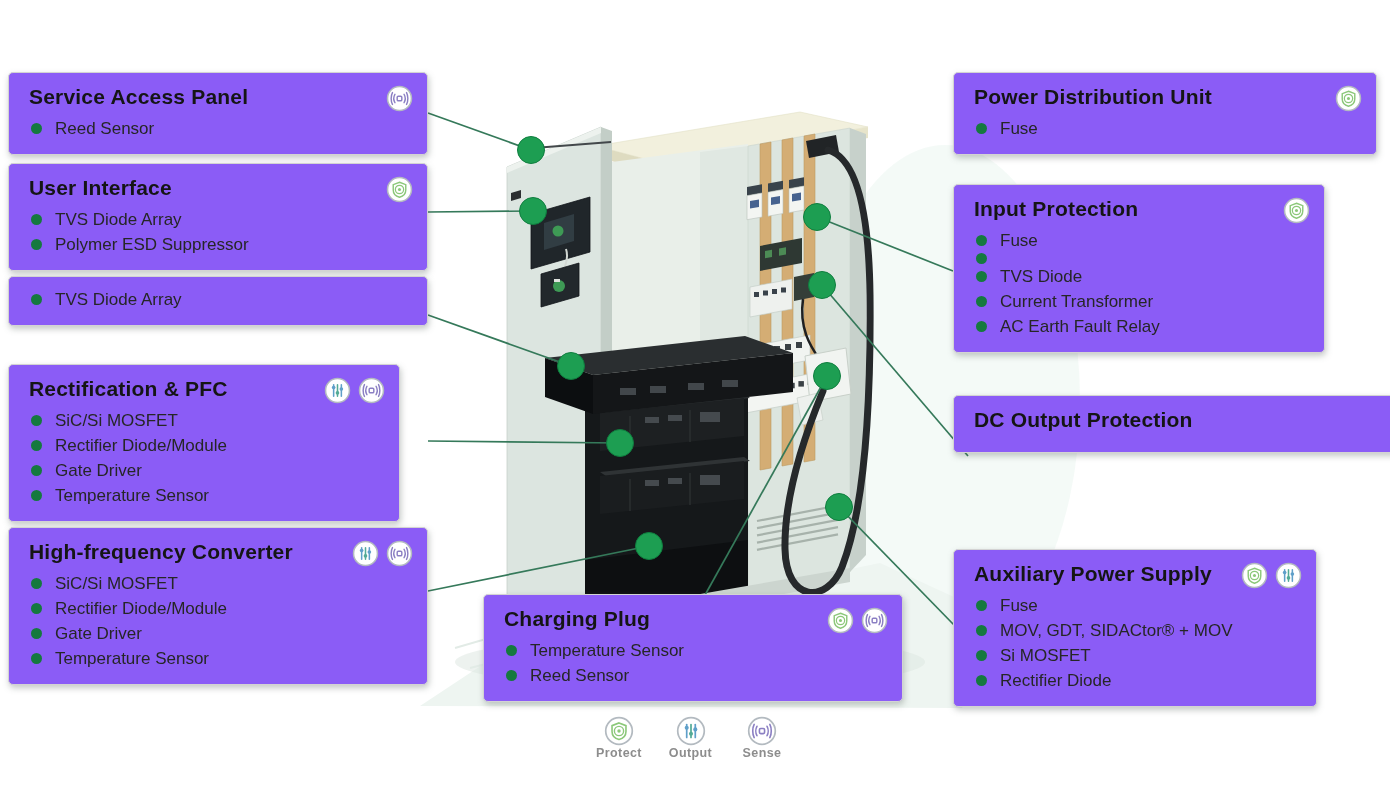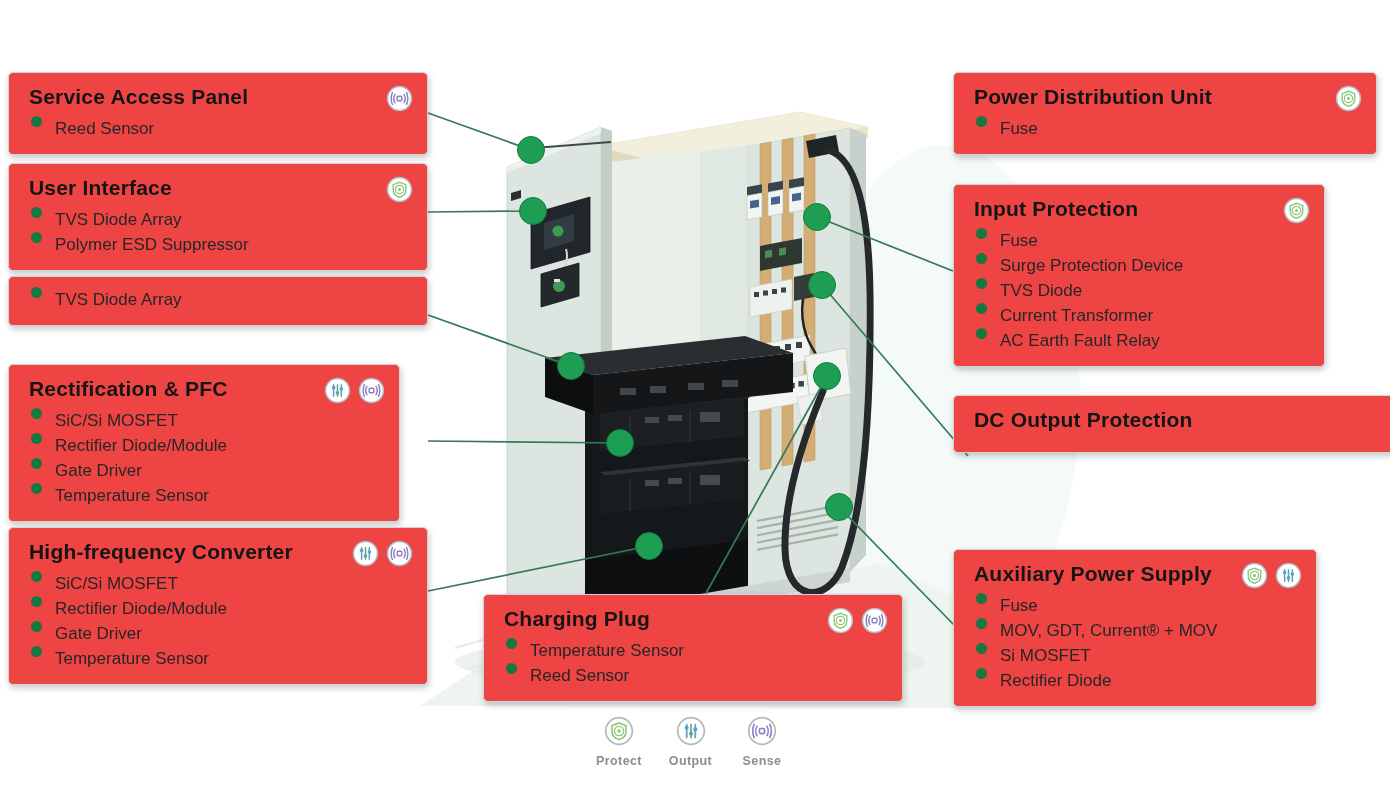--- a/index.html
+++ b/index.html
@@ -1,32 +1,32 @@
 <!DOCTYPE html>
 <html><head>
 <meta charset="utf-8">
 <style>
   html,body{margin:0;padding:0;background:#fff;overflow:hidden;}
   .stage{position:relative;width:1390px;height:786px;background:#fff;
          font-family:"Liberation Sans",sans-serif;overflow:hidden;}
   .scene{position:absolute;left:0;top:0;width:1390px;height:786px;}
-  .callout{position:absolute;background:#ef4444;border:1px solid #d3d3d3;border-radius:5px;
+  .callout{position:absolute;background:#8b5cf6;border:1px solid #d3d3d3;border-radius:5px;
            box-shadow:1px 3px 6px rgba(90,100,95,.35);padding:10px 14px 13px 20px;
            box-sizing:border-box;}
   .callout-head{display:flex;justify-content:space-between;align-items:flex-start;}
   .callout-title{margin:0 0 5px 0;font-size:21px;font-weight:bold;color:#151515;line-height:28px;letter-spacing:.2px;}
   .callout-icons{display:flex;gap:7px;padding-top:2px;flex:none;margin-left:8px;}
   .callout-icons svg{width:27px;height:27px;display:block;}
   .callout-items{list-style:none;margin:0;padding:0;}
-  .callout-items li{display:flex;align-items:flex-start;font-size:17px;color:#262626;line-height:25px;}
+  .callout-items li{display:flex;align-items:center;font-size:17px;color:#262626;line-height:25px;}
   .bullet{width:11px;height:11px;border-radius:50%;margin:0 13px 0 2px;flex:none;}
   .legend{position:absolute;left:588px;top:716px;width:205px;display:flex;justify-content:space-between;}
   .legend-item{display:flex;flex-direction:column;align-items:center;width:62px;}
   .legend-item svg{width:30px;height:30px;display:block;}
-  .legend-label{margin-top:8px;font-size:12.5px;font-weight:bold;letter-spacing:.4px;}
+  .legend-label{font-size:12.5px;font-weight:bold;letter-spacing:.4px;}
 </style>
 </head>
 <body>
 
 <div class="stage">
 
   <svg class="scene" viewBox="0 0 1390 786" aria-hidden="true">
 
     <ellipse cx="945" cy="400" rx="135" ry="255" fill="#edf6f1" opacity="0.6"></ellipse>
     <polygon points="420,706 520,640 700,600 880,563 1015,625 962,708" fill="#eef5f1"></polygon>
@@ -369,21 +369,20 @@
   </svg>
           </div>
     </div>
     <ul class="callout-items">
           <li>
             <span class="bullet" style="background: rgb(21, 121, 63);"></span>
             <span>Fuse</span>
           </li>
           <li>
             <span class="bullet" style="background: rgb(21, 121, 63);"></span>
-            <span>Surge Protection Device</span>
           </li>
           <li>
             <span class="bullet" style="background: rgb(21, 121, 63);"></span>
             <span>TVS Diode</span>
           </li>
           <li>
             <span class="bullet" style="background: rgb(21, 121, 63);"></span>
             <span>Current Transformer</span>
           </li>
           <li>
@@ -426,21 +425,21 @@
   </svg>
           </div>
     </div>
     <ul class="callout-items">
           <li>
             <span class="bullet" style="background: rgb(21, 121, 63);"></span>
             <span>Fuse</span>
           </li>
           <li>
             <span class="bullet" style="background: rgb(21, 121, 63);"></span>
-            <span>MOV, GDT, Current® + MOV</span>
+            <span>MOV, GDT, SIDACtor® + MOV</span>
           </li>
           <li>
             <span class="bullet" style="background: rgb(21, 121, 63);"></span>
             <span>Si MOSFET</span>
           </li>
           <li>
             <span class="bullet" style="background: rgb(21, 121, 63);"></span>
             <span>Rectifier Diode</span>
           </li>
         </ul>

